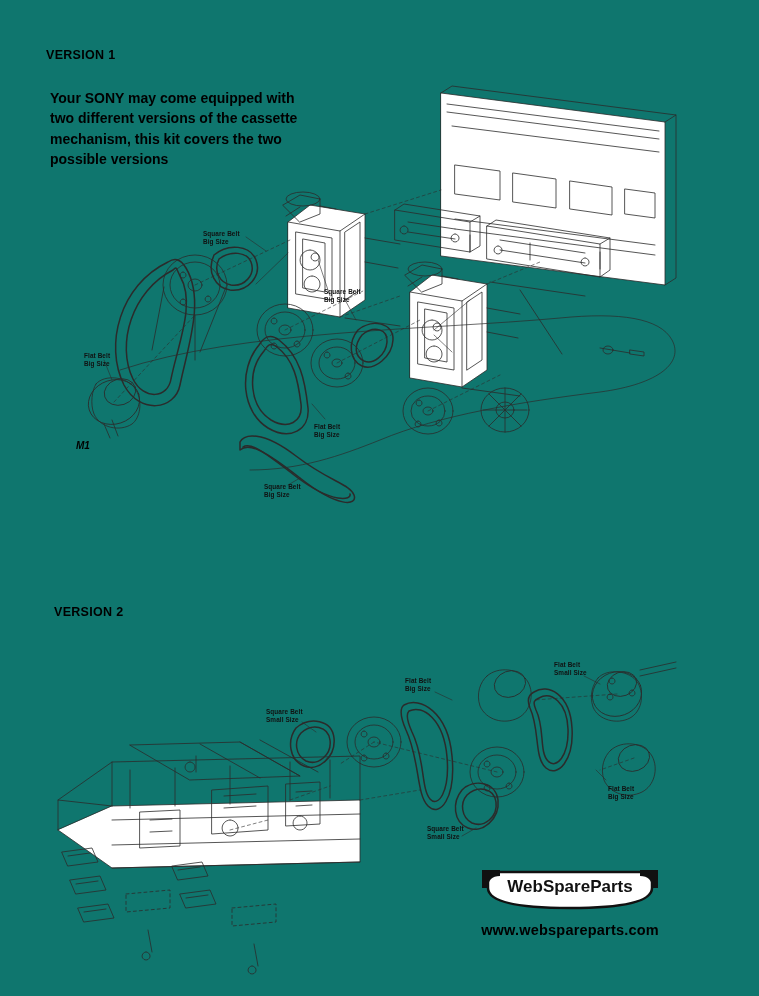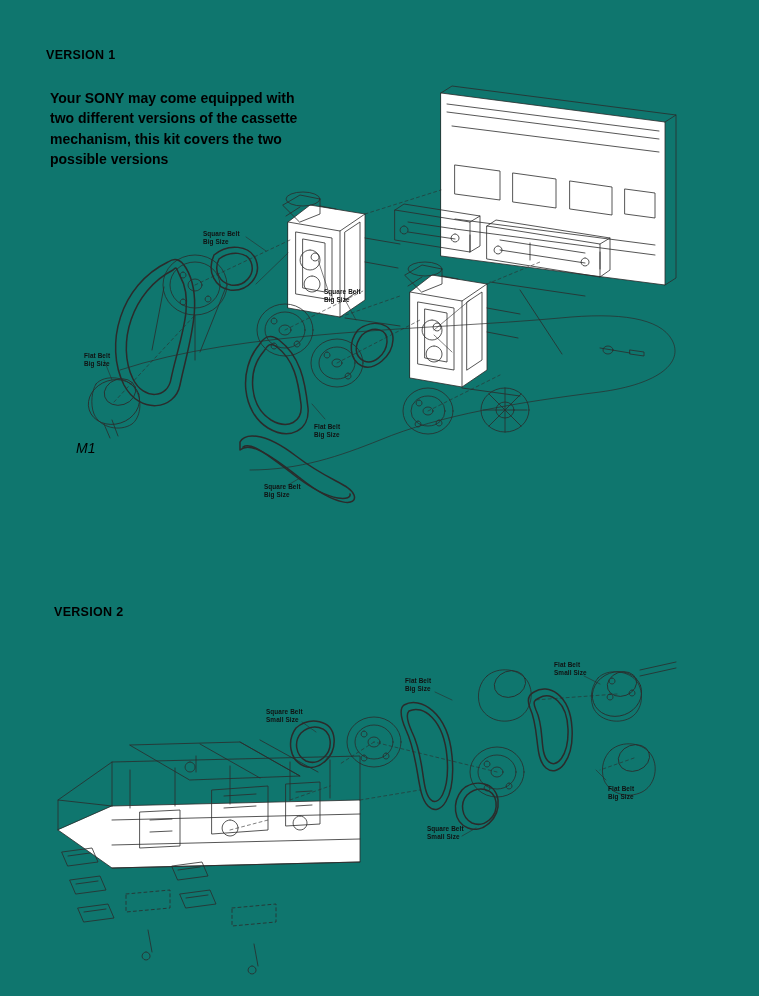--- a/index.html
+++ b/index.html
@@ -44,22 +44,23 @@
     font-weight: bold;
     line-height: 1.25;
     color: #111;
     letter-spacing: 0.1px;
   }
   .callout .l2 { display: block; }
 
   .motor-label {
     position: absolute;
     font-style: italic;
-    font-size: 14px;
+    font-size: 10px;
     color: #000;
+    font-weight: bold;
   }
 
   svg.art {
     position: absolute;
     left: 0;
     top: 0;
     width: 759px;
     height: 996px;
     pointer-events: none;
   }
@@ -457,14 +458,25 @@
   </div>
   <div class="callout" style="left:608px; top:785px;">
     <span>Flat Belt</span>
     <span class="l2">Big Size</span>
   </div>
   <div class="callout" style="left:427px; top:825px;">
     <span>Square Belt</span>
     <span class="l2">Small Size</span>
   </div>
 
+  <div id="logo-block">
+    <div id="logo-shield">
+      <svg viewBox="0 0 180 42" width="180" height="42">
+        <path d="M8 4 L172 4 L172 20 C172 32 150 40 90 40 C30 40 8 32 8 20 Z" fill="#ffffff" stroke="#111111" stroke-width="2.5"></path>
+        <path d="M2 2 L20 2 L20 8 C12 8 8 12 8 20 L2 20 Z" fill="#111111"></path>
+        <path d="M178 2 L160 2 L160 8 C168 8 172 12 172 20 L178 20 Z" fill="#111111"></path>
+      </svg>
+      <div id="logo-text">WebSpareParts</div>
+    </div>
+    <div id="logo-url">www.webspareparts.com</div>
+  </div>
 
 </div>
 
 </body></html>

